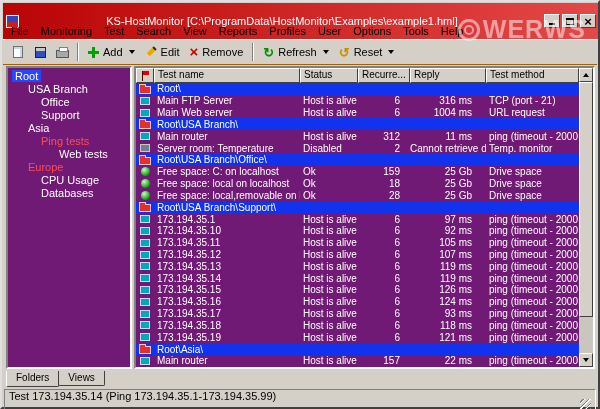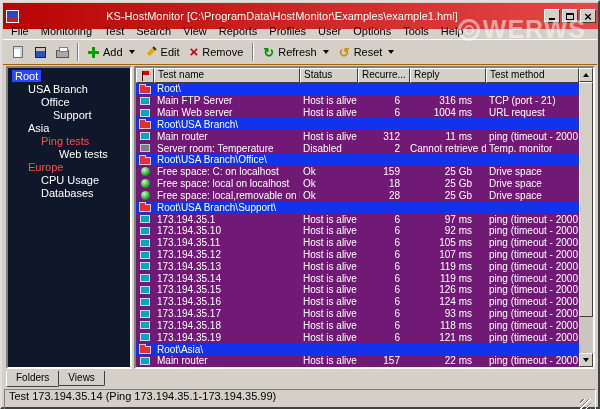--- a/index.html
+++ b/index.html
@@ -2,21 +2,21 @@
 <html><head>
 <meta charset="utf-8">
 <style>
   * { box-sizing: border-box; margin: 0; padding: 0; }
   html, body { width: 600px; height: 409px; overflow: hidden; }
   body { font-family: "Liberation Sans", sans-serif; background: #404040; position: relative; }
 
   .window { position: absolute; inset: 0; background: #d4d0c8; border: 2px solid; border-color: #dfdfdf #404040 #404040 #dfdfdf; }
 
   
-  .titlebar { position: absolute; left: 1px; right: 0; top: 1px; height: 26px;
+  .titlebar { position: absolute; left: 1px; right: 0; top: 1px; height: 36px;
     background: linear-gradient(90deg, #b80404, #e44848); display: flex; align-items: center; padding: 0 2px; }
   .app-icon { width: 13px; height: 13px; margin: 0 3px 0 1px; background: linear-gradient(180deg, #2848c8 55%, #c82020 55%); border: 1px solid #ffffff; flex: none; }
   .title-text { flex: 1; color: #ffffff; font-size: 11px; text-align: center; white-space: nowrap; overflow: hidden; }
   .win-btn { width: 16px; height: 14px; flex: none; margin-left: 2px; background: #d4d0c8;
     border: 1px solid; border-color: #ffffff #404040 #404040 #ffffff; display: flex; align-items: center; justify-content: center; }
   .glyph-min { width: 6px; height: 2px; background: #000; align-self: flex-end; margin-bottom: 2px; }
   .glyph-max { width: 8px; height: 7px; border: 1px solid #000; border-top-width: 2px; }
   .glyph-close::before { content: "×"; font-size: 13px; font-weight: bold; line-height: 10px; color: #000; }
 
   
@@ -38,21 +38,21 @@
   .ic-add::before { content: ''; position: absolute; left: 0; top: 4px; width: 11px; height: 3px; background: #00a000; }
   .ic-add::after  { content: ''; position: absolute; left: 4px; top: 0; width: 3px; height: 11px; background: #00a000; }
   .ic-edit { width: 12px; height: 12px; position: relative; }
   .ic-edit::before { content: ''; position: absolute; left: 4px; top: 0; width: 4px; height: 12px;
     background: linear-gradient(#303030 0 2px, #e8a800 2px 10px, #f0d0a0 10px); transform: rotate(45deg); }
   .ic-remove::before { content: "×"; color: #d00000; font-weight: bold; font-size: 15px; line-height: 12px; }
   .ic-refresh::before { content: "↻"; color: #009000; font-weight: bold; font-size: 13px; line-height: 13px; }
   .ic-reset::before { content: "↺"; color: #c89000; font-weight: bold; font-size: 13px; line-height: 13px; }
 
   
-  .tree-panel { position: absolute; left: 4px; top: 64px; width: 126px; height: 303px; background: #0f172a;
+  .tree-panel { position: absolute; left: 4px; top: 64px; width: 126px; height: 303px; background: #701a75;
     border: 2px solid; border-color: #808080 #ffffff #ffffff #808080; padding-top: 2px; overflow: hidden; }
   .tree-item { font-size: 11px; line-height: 13px; color: #ffffff; white-space: nowrap; overflow: hidden; }
   .tree-label { padding: 0 3px; }
   .tree-item.selected .tree-label { background: #2946ff; }
 
   
   .table-panel { position: absolute; left: 132px; top: 64px; width: 461px; height: 303px; background: #701a75;
     border: 2px solid; border-color: #808080 #ffffff #ffffff #808080; display: flex; flex-direction: column; }
   .tbl-header { display: flex; height: 15px; margin-right: 14px; flex: none; }
   .hcell { background: #d4d0c8; border: 1px solid; border-color: #ffffff #404040 #404040 #ffffff;
@@ -173,21 +173,21 @@
       <span class="ic-reset"></span>
       <span>Reset</span>
       <span class="drop-arrow"></span>
     </span>
   </div>
 
   <div class="tree-panel">
       <div class="tree-item selected" style="padding-left: 4px;"><span class="tree-label">Root</span></div>
       <div class="tree-item" style="padding-left: 17px;"><span class="tree-label">USA Branch</span></div>
       <div class="tree-item" style="padding-left: 30px;"><span class="tree-label">Office</span></div>
-      <div class="tree-item" style="padding-left: 42px;"><span class="tree-label">Support</span></div>
+      <div class="tree-item" style="padding-left: 30px;"><span class="tree-label">Support</span></div>
       <div class="tree-item" style="padding-left: 17px;"><span class="tree-label">Asia</span></div>
       <div class="tree-item" style="padding-left: 30px;"><span class="tree-label" style="color: rgb(255, 78, 78);">Ping tests</span></div>
       <div class="tree-item" style="padding-left: 48px;"><span class="tree-label">Web tests</span></div>
       <div class="tree-item" style="padding-left: 17px;"><span class="tree-label" style="color: rgb(255, 78, 78);">Europe</span></div>
       <div class="tree-item" style="padding-left: 30px;"><span class="tree-label">CPU Usage</span></div>
       <div class="tree-item" style="padding-left: 30px;"><span class="tree-label">Databases</span></div>
     </div>
 
   <div class="table-panel">
     <div class="tbl-header">

